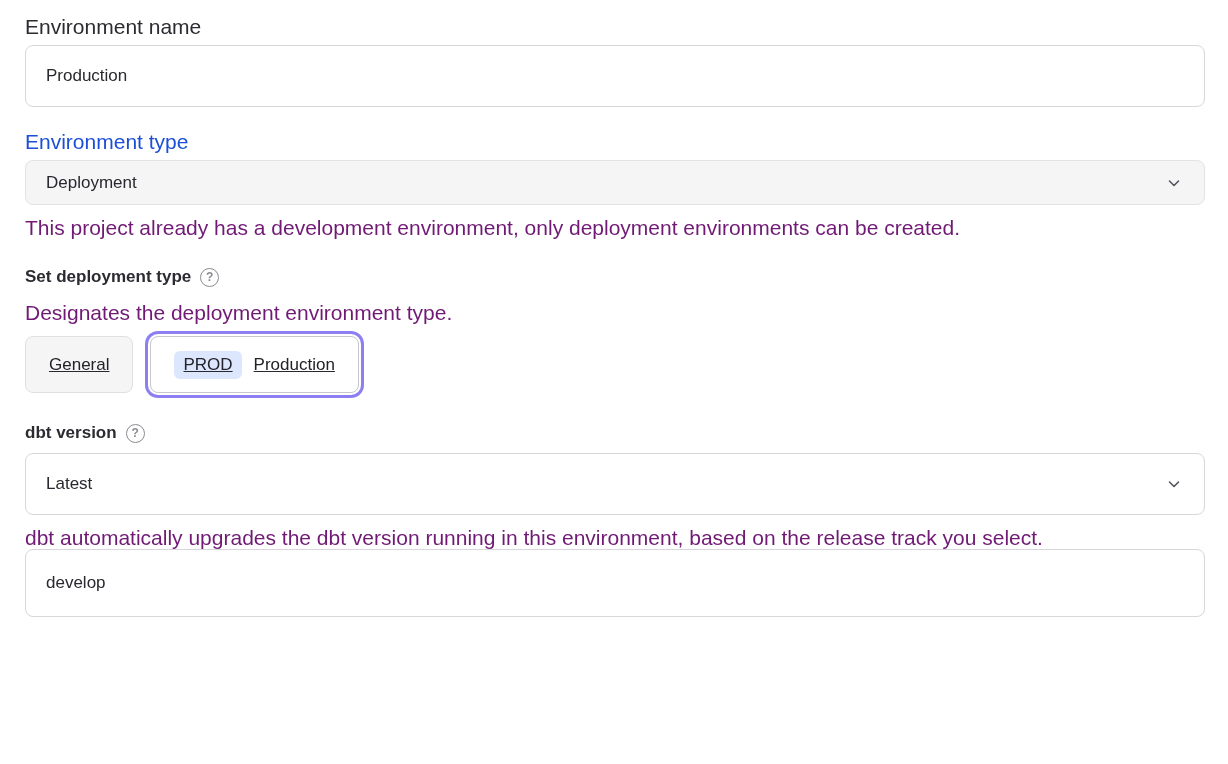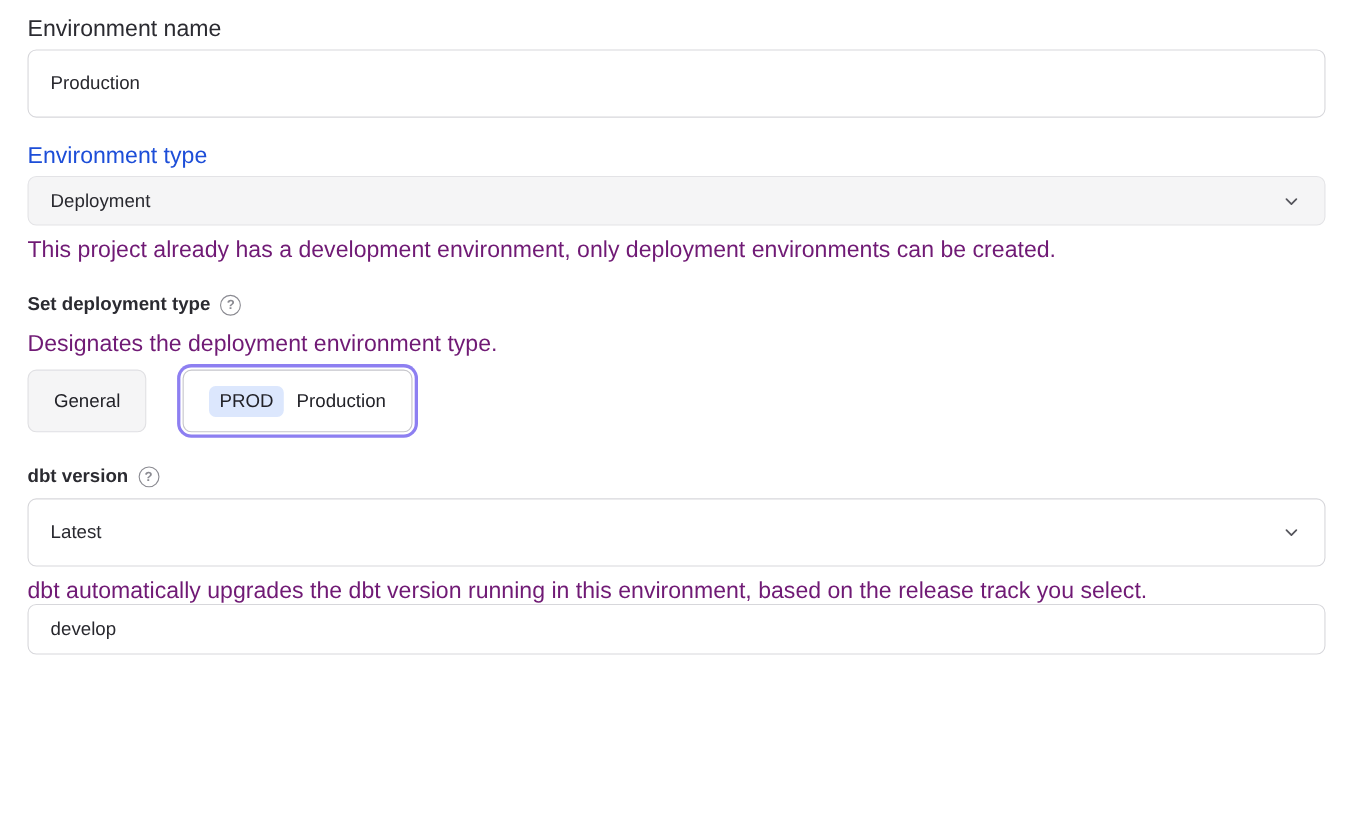--- a/index.html
+++ b/index.html
@@ -49,21 +49,21 @@
     font-size: 17px; font-weight: 600; color: #2b2b31; line-height: 22px;
   }
   .help-icon {
     width: 19px; height: 19px; border-radius: 50%;
     border: 1.5px solid #8a8a91; color: #8a8a91;
     font-size: 12px; font-weight: 700;
     display: inline-flex; align-items: center; justify-content: center;
     line-height: 1; cursor: default;
   }
 
-  .btn-row { display: flex; align-items: center; gap: 29px; margin-top: 12px; }
+  .btn-row { display: flex; align-items: center; gap: 13px; margin-top: 12px; text-decoration: underline; }
   .type-btn {
     height: 57px; padding: 0 23px;
     background: #f5f5f6;
     border: 1px solid #e0e0e3; border-radius: 8px;
     font-family: "Liberation Sans", sans-serif;
     font-size: 17px; font-weight: 500; color: #222228;
     display: inline-flex; align-items: center; gap: 12px;
     cursor: pointer;
   }
   .type-btn.selected {
@@ -144,15 +144,15 @@
       <svg width="16" height="16" viewBox="0 0 16 16">
         <path d="M3.5 6l4.5 4.5L12.5 6" stroke="#55555c" stroke-width="1.6" fill="none" stroke-linecap="round" stroke-linejoin="round"></path>
       </svg>
     </span>
   </div>
   <div class="helper mt-helper">dbt automatically upgrades the dbt version running in this environment, based on the release track you select.</div>
 
   
 
   
-  <input class="text-input" type="text" style="height: 46px;" value="develop">
+  <input class="text-input" type="text" style="height: 68px;" value="develop">
 
 </div>
 
 </body></html>

